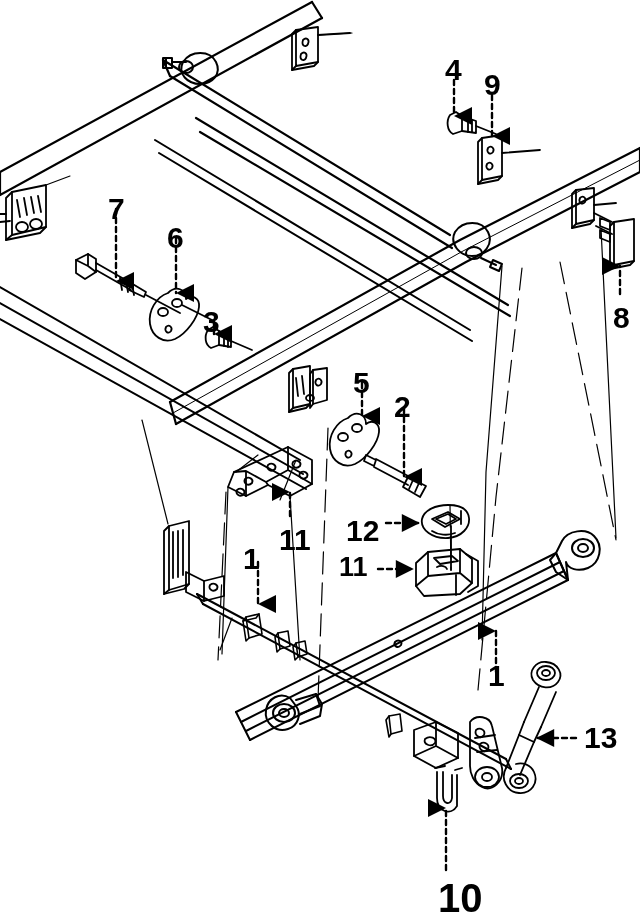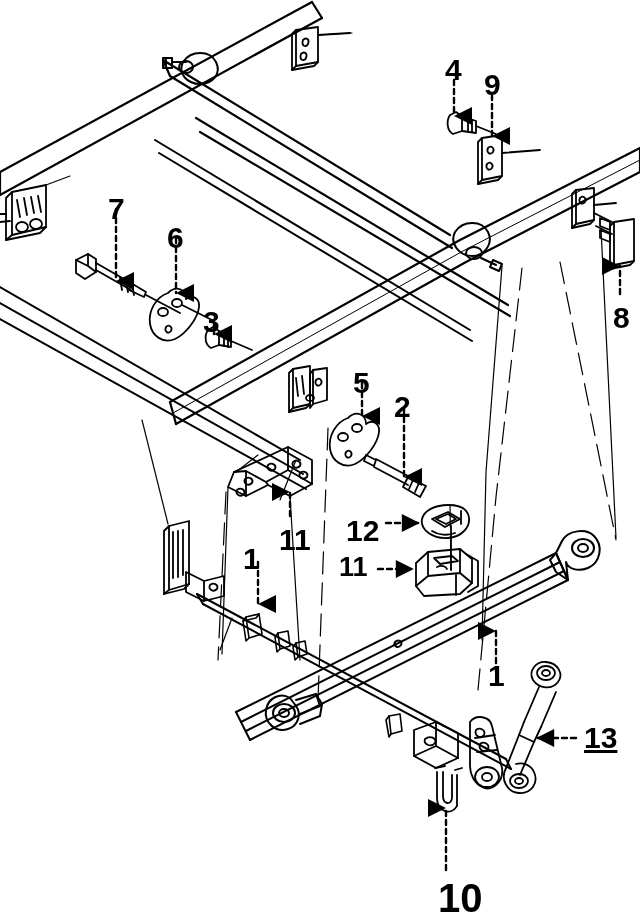--- a/index.html
+++ b/index.html
@@ -409,17 +409,17 @@
   <div class="callout-label" style="left:203px; top:307px; font-size:30px;">3</div>
   <div class="callout-label" style="left:445px; top:55px; font-size:30px;">4</div>
   <div class="callout-label" style="left:353px; top:368px; font-size:30px;">5</div>
   <div class="callout-label" style="left:167px; top:223px; font-size:30px;">6</div>
   <div class="callout-label" style="left:108px; top:194px; font-size:30px;">7</div>
   <div class="callout-label" style="left:613px; top:303px; font-size:30px;">8</div>
   <div class="callout-label" style="left:484px; top:70px; font-size:30px;">9</div>
   <div class="callout-label" style="left:438px; top:878px; font-size:40px;">10</div>
   <div class="callout-label" style="left:339px; top:554px; font-size:27px;">11</div>
   <div class="callout-label" style="left:346px; top:516px; font-size:30px;">12</div>
-  <div class="callout-label" style="left:584px; top:723px; font-size:30px;text-decoration:underline;">13</div>
+  <div class="callout-label" style="left:584px; top:723px; font-size:30px;">13</div>
   <div class="callout-label" style="left:243px; top:544px; font-size:30px;">1</div>
   <div class="callout-label" style="left:279px; top:525px; font-size:30px;">11</div>
 
 </div>
 
 </body></html>

